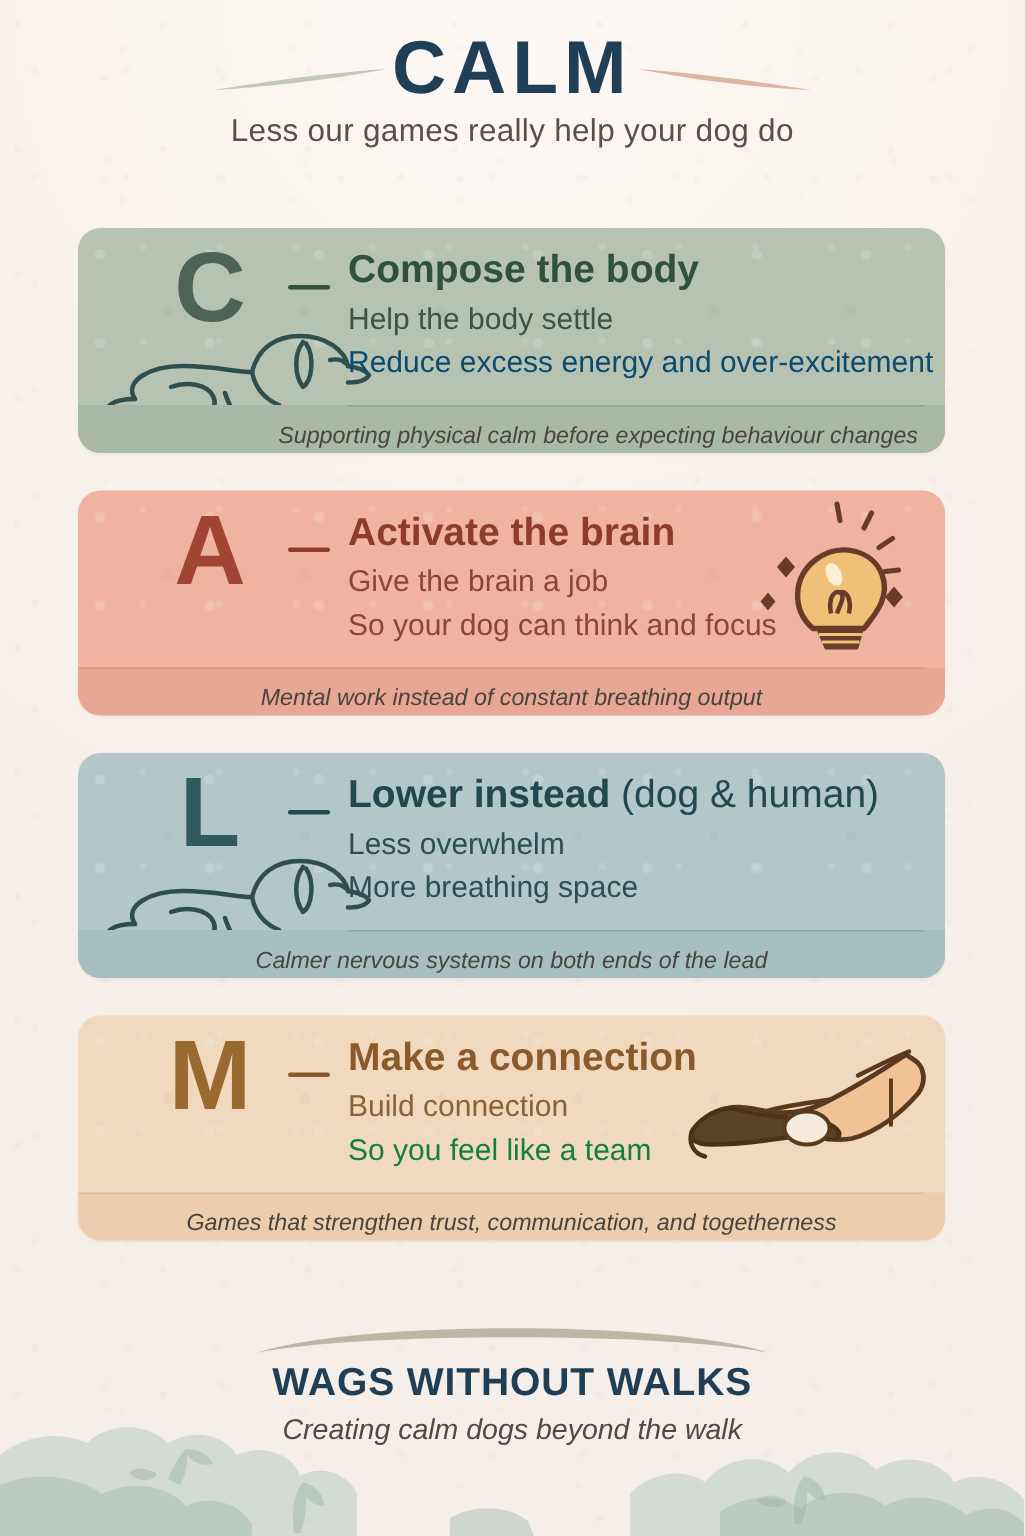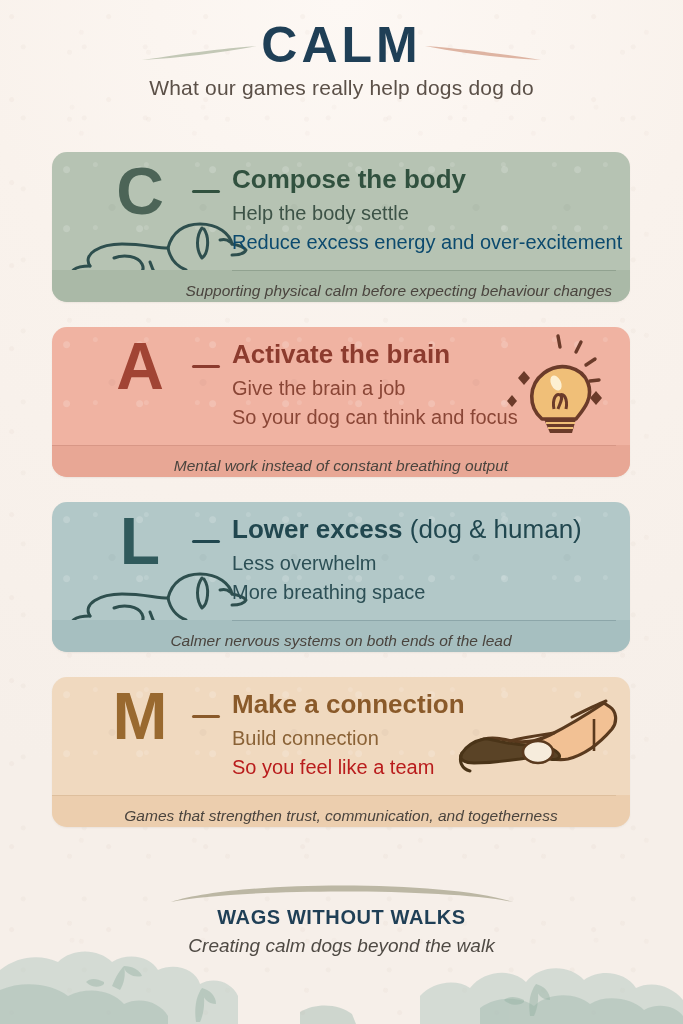--- a/index.html
+++ b/index.html
@@ -72,21 +72,21 @@
   .strip-text{
     position:absolute;left:0;right:0;top:11px;
     font-style:italic;font-size:15.5px;color:#4a443e;line-height:20px;
   }
   .art{position:absolute;pointer-events:none;}
 
   
   .footer{position:absolute;left:0;right:0;top:878px;text-align:center;}
   .arc{display:block;margin:0 auto;}
   .brand{
-    font-size:20px;font-weight:bold;letter-spacing:.6px;color:#1f3f56;
+    font-size:26px;font-weight:bold;letter-spacing:.6px;color:#1f3f56;
     margin-top:2px;
   }
   .tagline{font-style:italic;font-size:19px;color:#4f4a44;margin-top:6px;}
 
   .foliage{position:absolute;left:0;bottom:0;width:683px;height:120px;pointer-events:none;}
 </style>
 </head>
 <body>
 
 <div class="page">
@@ -95,21 +95,21 @@
   <div class="header">
     <div class="title-row">
       <svg class="swoosh left" viewBox="0 0 120 18">
         <path d="M2 16 C 30 12, 70 5, 118 2 C 80 9, 40 14, 2 16 Z" fill="#b9bfac" opacity=".85"></path>
       </svg>
       <div class="title">CALM</div>
       <svg class="swoosh right" viewBox="0 0 120 18">
         <path d="M2 2 C 44 5, 86 11, 118 16 C 76 14, 38 9, 2 2 Z" fill="#d8a894" opacity=".85"></path>
       </svg>
     </div>
-    <div class="subtitle">What our games really help dogs dog do</div>
+    <div class="subtitle">Less our games really help your dog do</div>
   </div>
 
   <div class="cards">
 
     <div class="card" style="background:#b6c3b3;">
       <div class="card-tex"></div>
       <div class="card-body">
         <svg class="art" style="left:0px;top:62px;width:200px;height:72px;" viewBox="0 0 200 72">
           <g fill="none" stroke="#2e4f4e" stroke-width="3" stroke-linecap="round" stroke-linejoin="round">
             <path d="M38 52 C 30 40, 48 30, 70 30 C 92 30, 104 34, 116 34"></path>
@@ -198,21 +198,21 @@
             <path d="M56 62 C 70 66, 96 67, 120 63 C 144 59, 160 58, 172 60"></path>
             <path d="M172 60 C 182 61, 186 64, 182 66 C 176 68, 162 67, 152 64"></path>
             <path d="M62 44 C 72 40, 86 42, 90 50 C 94 58, 86 64, 74 62"></path>
             <path d="M98 48 C 100 54, 102 58, 104 62"></path>
             <path d="M82 62 l 2 4 M88 61 l 2 4 M94 60 l 2 4"></path>
           </g>
         </svg>
         <div class="letter" style="color:#305a5c;">L</div>
         <div class="dash" style="background:#21474f;"></div>
         <div class="head-line" style="color:#21474f;">
-          <span>Lower excess</span>
+          <span>Lower instead</span>
           <span class="sub"> (dog &amp; human)</span>
         </div>
         <div class="l1" style="color:#2c4f55;">Less overwhelm</div>
         <div class="l2" style="color:#2c4f55;">More breathing space</div>
       </div>
       <div class="strip" style="background:#a6bfc0;">
         <div class="strip-rule" style="background:rgba(40,70,78,.2);"></div>
         <div class="strip-text" style="text-align:center;">Calmer nervous systems on both ends of the lead</div>
       </div>
     </div>
@@ -236,21 +236,21 @@
           <path d="M118 20 C 130 14, 142 8, 152 4" fill="none" stroke="#5a3a1e" stroke-width="3" stroke-linecap="round"></path>
           <path d="M140 22 L 140 54" stroke="#5a3a1e" stroke-width="2.6" fill="none"></path>
         </svg>
         <div class="letter" style="color:#99692f;">M</div>
         <div class="dash" style="background:#8a5a2a;"></div>
         <div class="head-line" style="color:#8a5a2a;">
           <span>Make a connection</span>
           <span class="sub"></span>
         </div>
         <div class="l1" style="color:#8a6236;">Build connection</div>
-        <div class="l2" style="color:#b91c1c;">So you feel like a team</div>
+        <div class="l2" style="color:#15803d;">So you feel like a team</div>
       </div>
       <div class="strip" style="background:#ecceae;">
         <div class="strip-rule" style="left:0;background:rgba(120,80,40,.12);"></div>
         <div class="strip-text" style="text-align:center;">Games that strengthen trust, communication, and togetherness</div>
       </div>
     </div>
 
   </div>
 
   <div class="footer">

